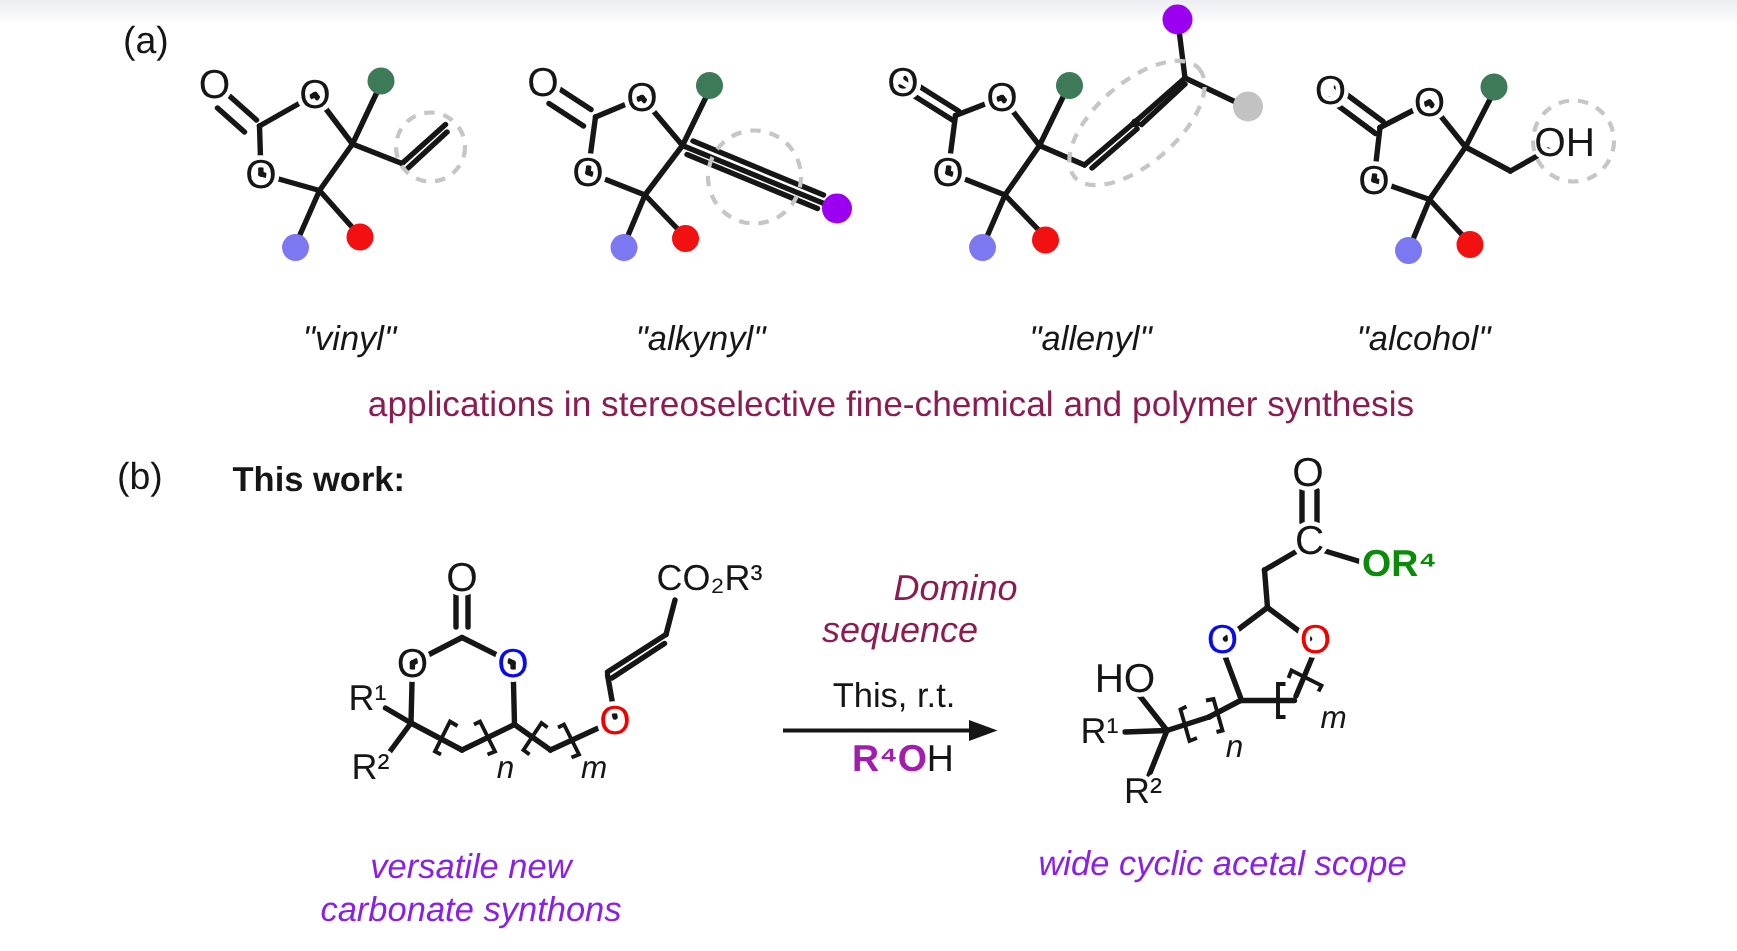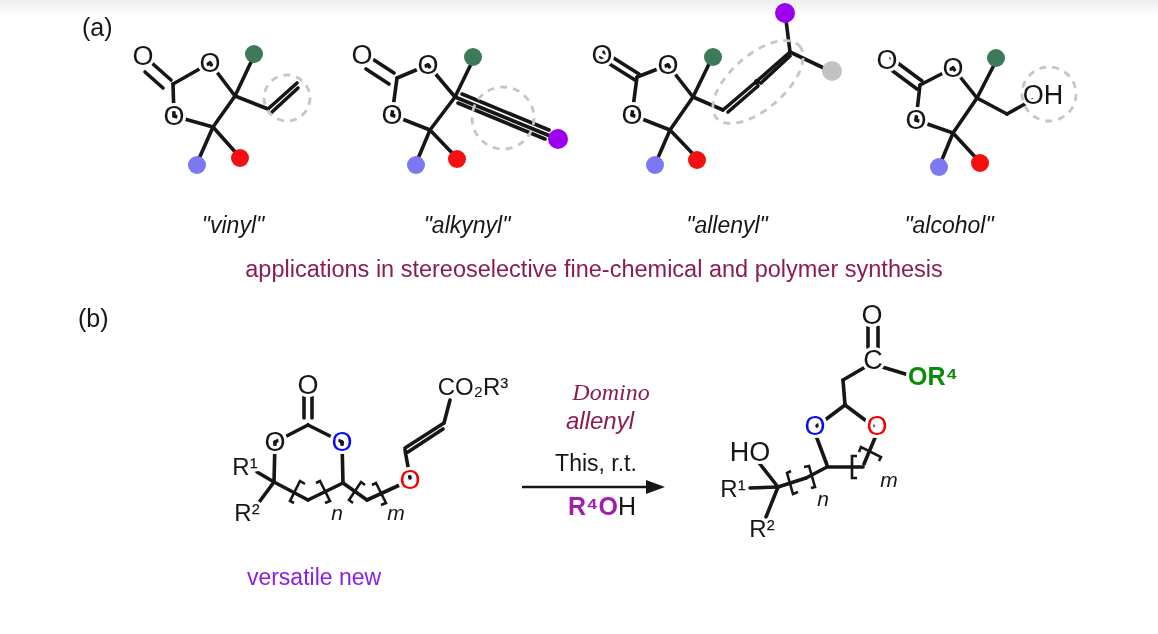--- a/index.html
+++ b/index.html
@@ -10,21 +10,21 @@
   .abs{position:absolute;}
   .cx{transform:translateX(-50%);white-space:nowrap;}
   .panel-label{font-size:25px;}
   .work-title{font-size:23px;font-weight:bold;}
   .mol-label{font-size:23px;font-style:italic;}
   .cap-maroon{font-size:23.5px;color:#8b1c52;}
   .arrow-maroon{font-size:24px;font-style:italic;color:#8b1c52;}
   .arrow-black{font-size:23px;}
   .r4oh{font-size:25px;}
   .r4oh .grn{color:#a21caf;font-weight:bold;}
-  .cap-purple{font-size:23px;color:#8a20e8;}
+  .cap-purple{font-size:23px;font-style:italic;color:#8a20e8;}
 
   svg{overflow:visible;}
   .bond{stroke:#161616;stroke-width:3.6;stroke-linecap:round;fill:none;}
   .bracket{stroke:#161616;stroke-width:2.6;fill:none;stroke-linecap:butt;stroke-linejoin:miter;}
   text.atom{font-family:"Liberation Sans","DejaVu Sans",sans-serif;font-size:27px;
             text-anchor:middle;dominant-baseline:central;
             paint-order:stroke fill;stroke:#ffffff;stroke-width:6;stroke-linejoin:round;}
   text.small{font-size:24px;}
   text.big{font-size:25px;}
   text.sub{font-size:21px;font-style:italic;}
@@ -148,20 +148,21 @@
   </svg>
 
   <div class="abs cx mol-label" style="left:233px;top:212px;">"vinyl"</div>
   <div class="abs cx mol-label" style="left:467px;top:212px;">"alkynyl"</div>
   <div class="abs cx mol-label" style="left:727px;top:212px;">"allenyl"</div>
   <div class="abs cx mol-label" style="left:949px;top:212px;">"alcohol"</div>
 
   <div class="abs cx cap-maroon" style="left:594px;top:256px;text-align:center;">applications in stereoselective fine-chemical and polymer synthesis</div>
 
   <div class="abs panel-label" style="left:78px;top:304px;">(b)</div>
+  <div class="abs work-title" style="left:155px;top:306px;">This work:</div>
 
   <svg class="abs" style="left:215px;top:360px;" width="305" height="185" viewBox="0 0 305 185">
     <g>
       <line class="bond" x1="89" y1="35" x2="89" y2="58"></line>
       <line class="bond" x1="97" y1="35" x2="97" y2="58"></line>
       <line class="bond" x1="93" y1="65" x2="60" y2="82"></line>
       <line class="bond" x1="93" y1="65" x2="127" y2="82"></line>
       <line class="bond" x1="60" y1="82" x2="59" y2="122"></line>
       <line class="bond" x1="127" y1="82" x2="128" y2="123"></line>
       <line class="bond" x1="59" y1="122" x2="93" y2="140"></line>
@@ -187,22 +188,22 @@
     <text class="atom" x="60" y="82" fill="#161616">O</text>
     <text class="atom" x="127" y="82" fill="#0a0af0">O</text>
     <text class="atom small" x="30" y="106" fill="#161616">R¹</text>
     <text class="atom small" x="32" y="152" fill="#161616">R²</text>
     <text class="atom sub" x="122" y="152" fill="#161616">n</text>
     <text class="atom sub" x="181" y="152" fill="#161616">m</text>
     <text class="atom" x="195" y="120" fill="#f20000">O</text>
     <text class="atom small" x="258" y="26" fill="#161616">CO₂R³</text>
   </svg>
 
-  <div class="abs cx arrow-maroon" style="left:611px;top:379px;font-family:Liberation Serif, serif;">Domino</div>
-  <div class="abs cx arrow-maroon" style="left:600px;top:407px;">allenyl</div>
+  <div class="abs cx arrow-maroon" style="left:637px;top:379px;">Domino</div>
+  <div class="abs cx arrow-maroon" style="left:600px;top:407px;">sequence</div>
   <div class="abs cx arrow-black" style="left:596px;top:450px;">This, r.t.</div>
   <svg class="abs" style="left:518px;top:477px;" width="150" height="20" viewBox="0 0 150 20">
     <line x1="4" y1="10" x2="130" y2="10" stroke="#161616" stroke-width="2.6"></line>
     <polygon points="128,3 147,10 128,17" fill="#161616"></polygon>
   </svg>
   <div class="abs cx r4oh" style="left:602px;top:492px;"><span class="grn">R⁴O</span><span>H</span></div>
 
   <svg class="abs" style="left:700px;top:295px;" width="310" height="250" viewBox="0 0 310 250">
     <g>
       <line class="bond" x1="168" y1="32" x2="168" y2="53"></line>
@@ -235,13 +236,15 @@
     <text class="atom" x="115" y="131" fill="#0a0af0">O</text>
     <text class="atom" x="177" y="131" fill="#f20000">O</text>
     <text class="atom" x="50" y="157" fill="#161616">HO</text>
     <text class="atom small" x="33" y="193" fill="#161616">R¹</text>
     <text class="atom small" x="62" y="233" fill="#161616">R²</text>
     <text class="atom sub" x="123" y="203" fill="#161616">n</text>
     <text class="atom sub" x="189" y="184" fill="#161616">m</text>
   </svg>
 
   <div class="abs cx cap-purple" style="left:314px;top:564px;">versatile new</div>
+  <div class="abs cx cap-purple" style="left:314px;top:593px;">carbonate synthons</div>
+  <div class="abs cx cap-purple" style="left:815px;top:562px;">wide cyclic acetal scope</div>
 </div>
 
 </body></html>

